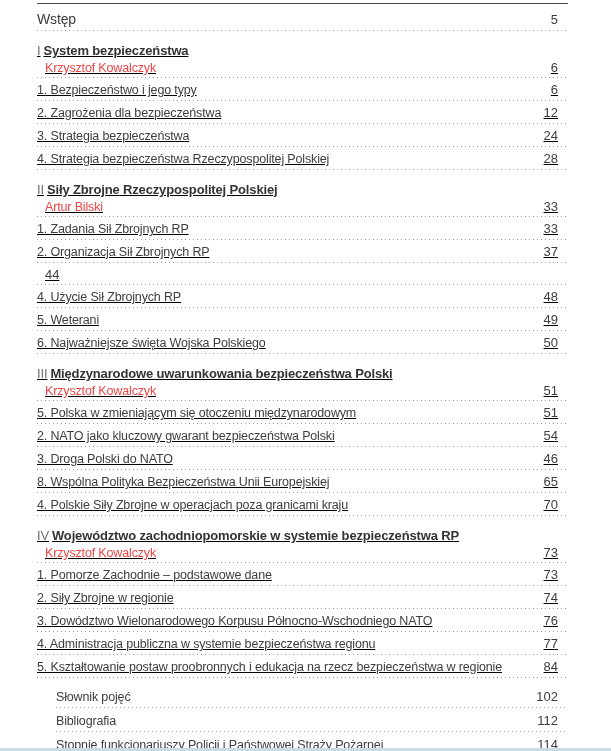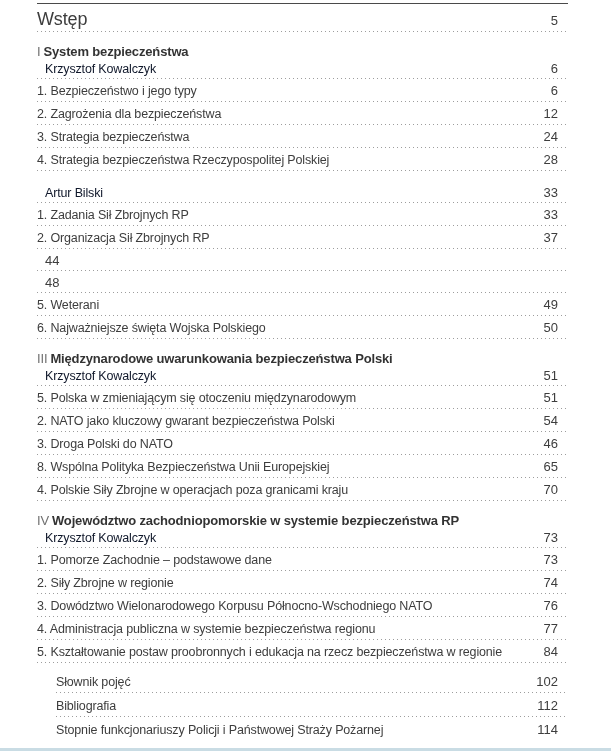--- a/index.html
+++ b/index.html
@@ -29,30 +29,30 @@
   .toc-label {
     font-size: 12.5px; line-height: 15px; color: #3d3d3d;
     letter-spacing: -0.15px; white-space: nowrap;
   }
   .toc-page {
     font-size: 13px; line-height: 15px; color: #3d3d3d;
     padding-right: 10px; flex: 0 0 auto; margin-left: 8px;
   }
 
   .front-row { padding: 8px 0 4px; }
-  .front-row .toc-label { font-size: 18px; }
-
-  .section { margin-top: 12px; }
+  .front-row .toc-label { font-size: 14px; }
+
+  .section { margin-top: 12px; text-decoration: underline; }
   .section-heading {
     font-size: 13px; line-height: 15px; font-weight: bold; color: #333333;
     letter-spacing: -0.15px; white-space: nowrap;
   }
   .section-number { font-weight: normal; color: #707070; margin-right: 3px; }
   .author-row { padding: 2px 0 2px; }
-  .author-row .toc-label { padding-left: 8px; color: #0f172a; }
+  .author-row .toc-label { padding-left: 8px; color: #ef4444; }
 
   .back-group { margin-top: 6px; }
   .back-group .toc-row { padding: 5px 0 3px; margin-left: 19px; }
   .back-group .toc-row:last-child::after { display: none; }
 
   .page-edge {
     position: absolute; left: 0; right: 0; bottom: 0; height: 3px;
   }
 </style>
 </head>
@@ -93,40 +93,44 @@
   </div>
 
   <div class="toc-row">
     <span class="toc-label">4. Strategia bezpieczeństwa Rzeczypospolitej Polskiej</span>
     <span class="toc-page">28</span>
   </div>
 </div>
   </div>
 
   <div class="section">
+    <div class="section-heading">
+      <span class="section-number">II</span><span class="section-title">Siły Zbrojne Rzeczypospolitej Polskiej</span>
+    </div>
     <div class="toc-row author-row">
       <span class="toc-label">Artur Bilski</span>
       <span class="toc-page">33</span>
     </div>
     <div class="section-items">
   <div class="toc-row">
     <span class="toc-label">1. Zadania Sił Zbrojnych RP</span>
     <span class="toc-page">33</span>
   </div>
 
   <div class="toc-row">
     <span class="toc-label">2. Organizacja Sił Zbrojnych RP</span>
     <span class="toc-page">37</span>
   </div>
 
   <div class="toc-row">
     <span class="toc-page">44</span>
   </div>
 
   <div class="toc-row">
+    <span class="toc-label">4. Użycie Sił Zbrojnych RP</span>
     <span class="toc-page">48</span>
   </div>
 
   <div class="toc-row">
     <span class="toc-label">5. Weterani</span>
     <span class="toc-page">49</span>
   </div>
 
   <div class="toc-row">
     <span class="toc-label">6. Najważniejsze święta Wojska Polskiego</span>

